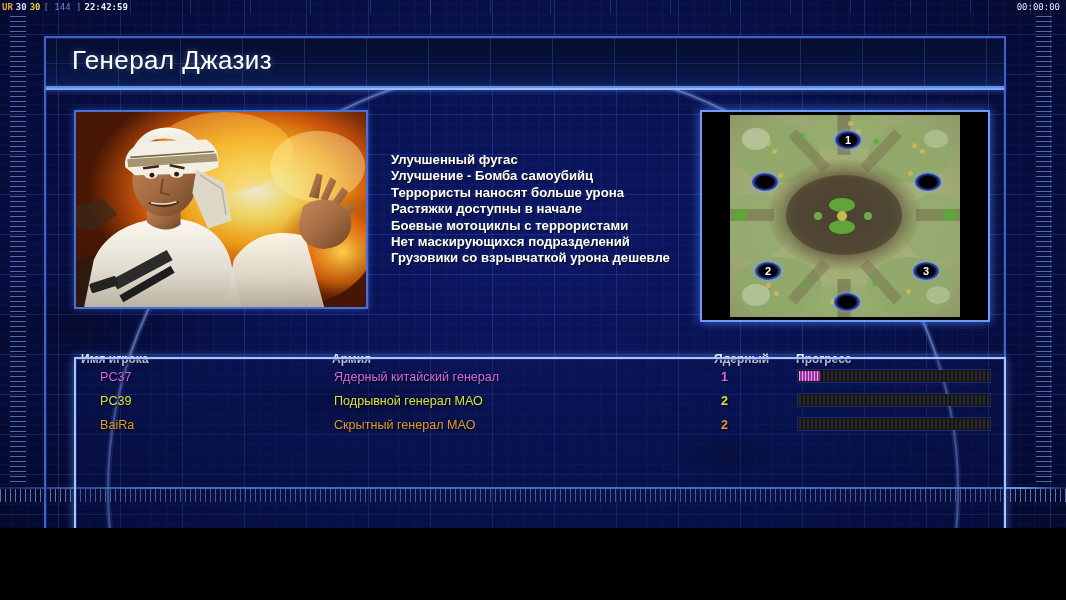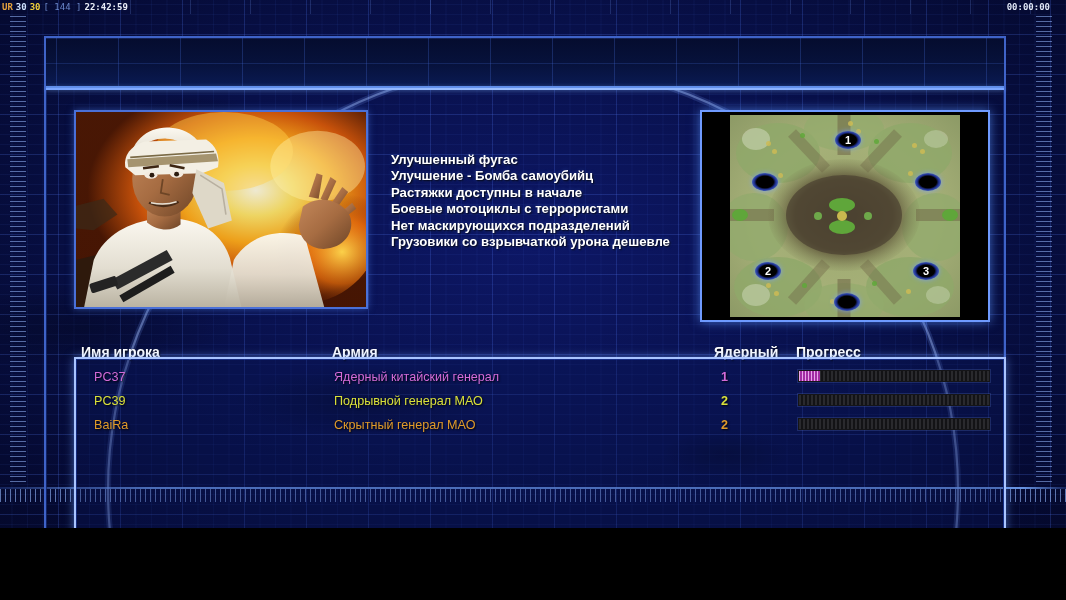--- a/index.html
+++ b/index.html
@@ -106,22 +106,22 @@
   .topbar-left {
     position: absolute; left: 2px; top: 0;
     display: flex; gap: 3px; align-items: center;
   }
   .tb-ur    { color: #e8a33c; font-weight: bold; }
   .tb-n1    { color: #cfe2ff; font-weight: bold; }
   .tb-n2    { color: #f2d13a; font-weight: bold; }
   .tb-br    { color: #6a86c8; }
   .tb-clock { color: #e9edf7; font-weight: bold; }
   .topbar-right {
-    position: absolute; right: 16px; top: 0;
-    color: #dfe6f5; font-weight: bold;
+    position: absolute; right: 6px; top: 0;
+    color: #dfe6f5; font-weight: normal;
   }
 
   
   .outer-frame {
     position: absolute;
     left: 44px; top: 36px;
     width: 962px; height: 516px;
     border: 2px solid #3f63c8;
     box-shadow: 0 0 0 1px rgba(20,40,110,0.8) inset;
     z-index: 5;
@@ -235,22 +235,22 @@
 
   
   .col-headers {
     position: absolute;
     left: 46px; top: 336px;
     width: 958px; height: 22px;
     z-index: 12;
   }
   .col-headers span {
     position: absolute;
-    top: 8px;
-    font-size: 14px;
+    top: 16px;
+    font-size: 12px;
     font-weight: bold;
     color: #ffffff;
     text-shadow: 1px 1px 2px rgba(0,0,0,0.95);
     white-space: nowrap;
   }
   .ch-name     { left: 35px; }
   .ch-army     { left: 286px; }
   .ch-team     { left: 668px; }
   .ch-progress { left: 750px; }
 
@@ -270,21 +270,21 @@
     height: 24px;
     display: flex;
     align-items: center;
   }
   .cell {
     position: absolute;
     font-size: 12.6px;
     white-space: nowrap;
     text-shadow: 1px 1px 2px rgba(0,0,0,0.9);
   }
-  .c-name { left: 18px; }
+  .c-name { left: 24px; }
   .c-army { left: 258px; }
   .c-team { left: 645px; font-weight: bold; }
 
   .pbar {
     position: absolute;
     left: 722px;
     top: 5px;
     width: 192px;
     height: 12px;
     background:
@@ -347,20 +347,21 @@
       <span class="tb-br">[ 144 ]</span>
       <span class="tb-clock">22:42:59</span>
     </div>
     <div class="topbar-right">00:00:00</div>
   </div>
 
   <div class="outer-frame"></div>
 
   <div class="title-panel">
     <div class="tp-grid"></div>
+    <div class="title-text">Генерал Джазиз</div>
   </div>
   <div class="title-underline"></div>
 
   <div class="mid-row">
 
     <div class="portrait-box">
       <svg class="portrait-art" viewBox="0 0 294 199" preserveAspectRatio="none">
         <defs>
           <radialGradient id="fire" cx="62%" cy="40%" r="58%">
             <stop offset="0%" stop-color="#fffbe2"></stop>
@@ -436,20 +437,21 @@
 
         <path d="M36 170 L92 140 L98 150 L42 180 Z" fill="#2b2b2b"></path>
         <path d="M44 186 L96 156 L100 163 L48 193 Z" fill="#1d1d1d"></path>
         <rect x="14" y="170" width="28" height="10" rx="2" fill="#232323" transform="rotate(-18 28 175)"></rect>
       </svg>
     </div>
 
     <div class="desc-block">
       <div class="desc-line">Улучшенный фугас</div>
       <div class="desc-line">Улучшение - Бомба самоубийц</div>
+      <div class="desc-line">Террористы наносят больше урона</div>
       <div class="desc-line">Растяжки доступны в начале</div>
       <div class="desc-line">Боевые мотоциклы с террористами</div>
       <div class="desc-line">Нет маскирующихся подразделений</div>
       <div class="desc-line">Грузовики со взрывчаткой урона дешевле</div>
     </div>
 
     <div class="minimap-box">
       <div class="minimap-inner">
         <svg viewBox="0 0 230 202" preserveAspectRatio="none" style="position:absolute;inset:0;width:100%;height:100%;">
           <defs>

